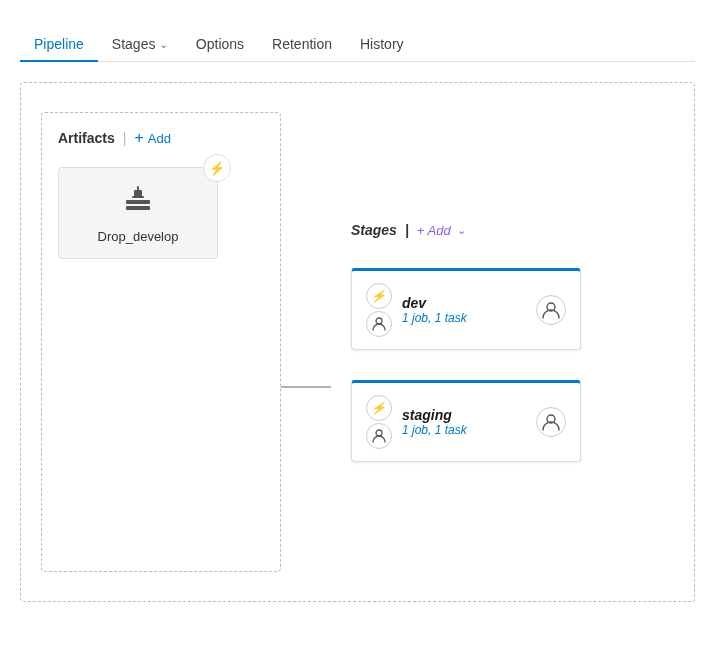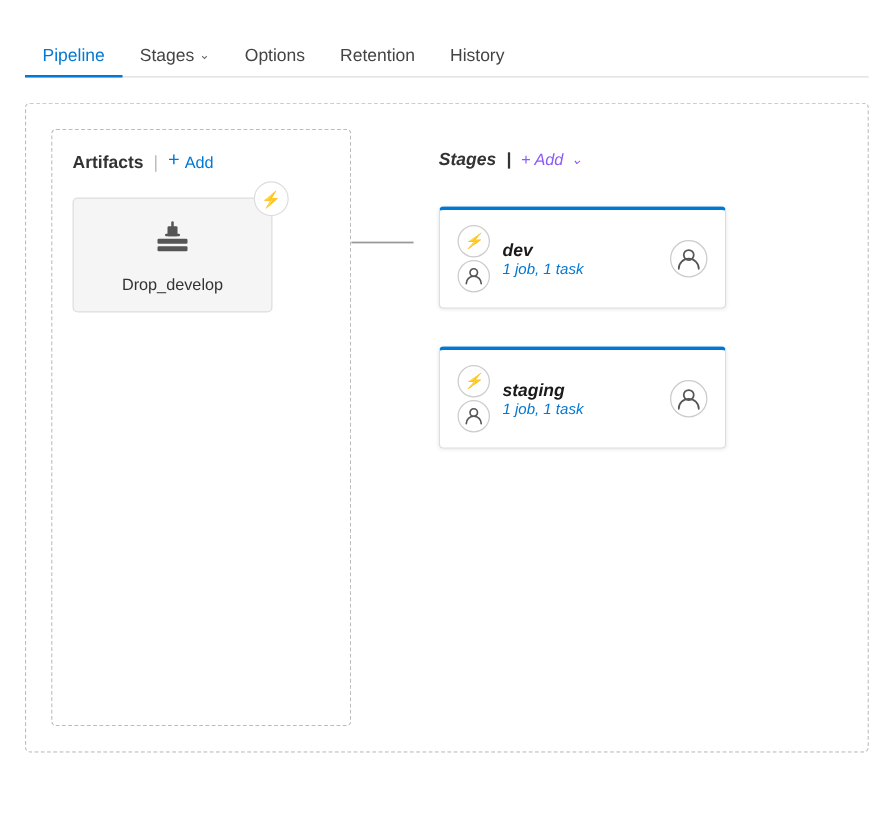--- a/index.html
+++ b/index.html
@@ -75,20 +75,21 @@
     }
 
     
     .canvas {
       border: 1px dashed #bbb;
       border-radius: 4px;
       padding: 20px;
       min-height: 520px;
       display: flex;
       gap: 0;
+      align-items: center;
     }
 
     
     .artifacts-panel {
       width: 240px;
       border: 1px dashed #bbb;
       border-radius: 4px;
       padding: 16px;
       min-height: 460px;
       flex-shrink: 0;

